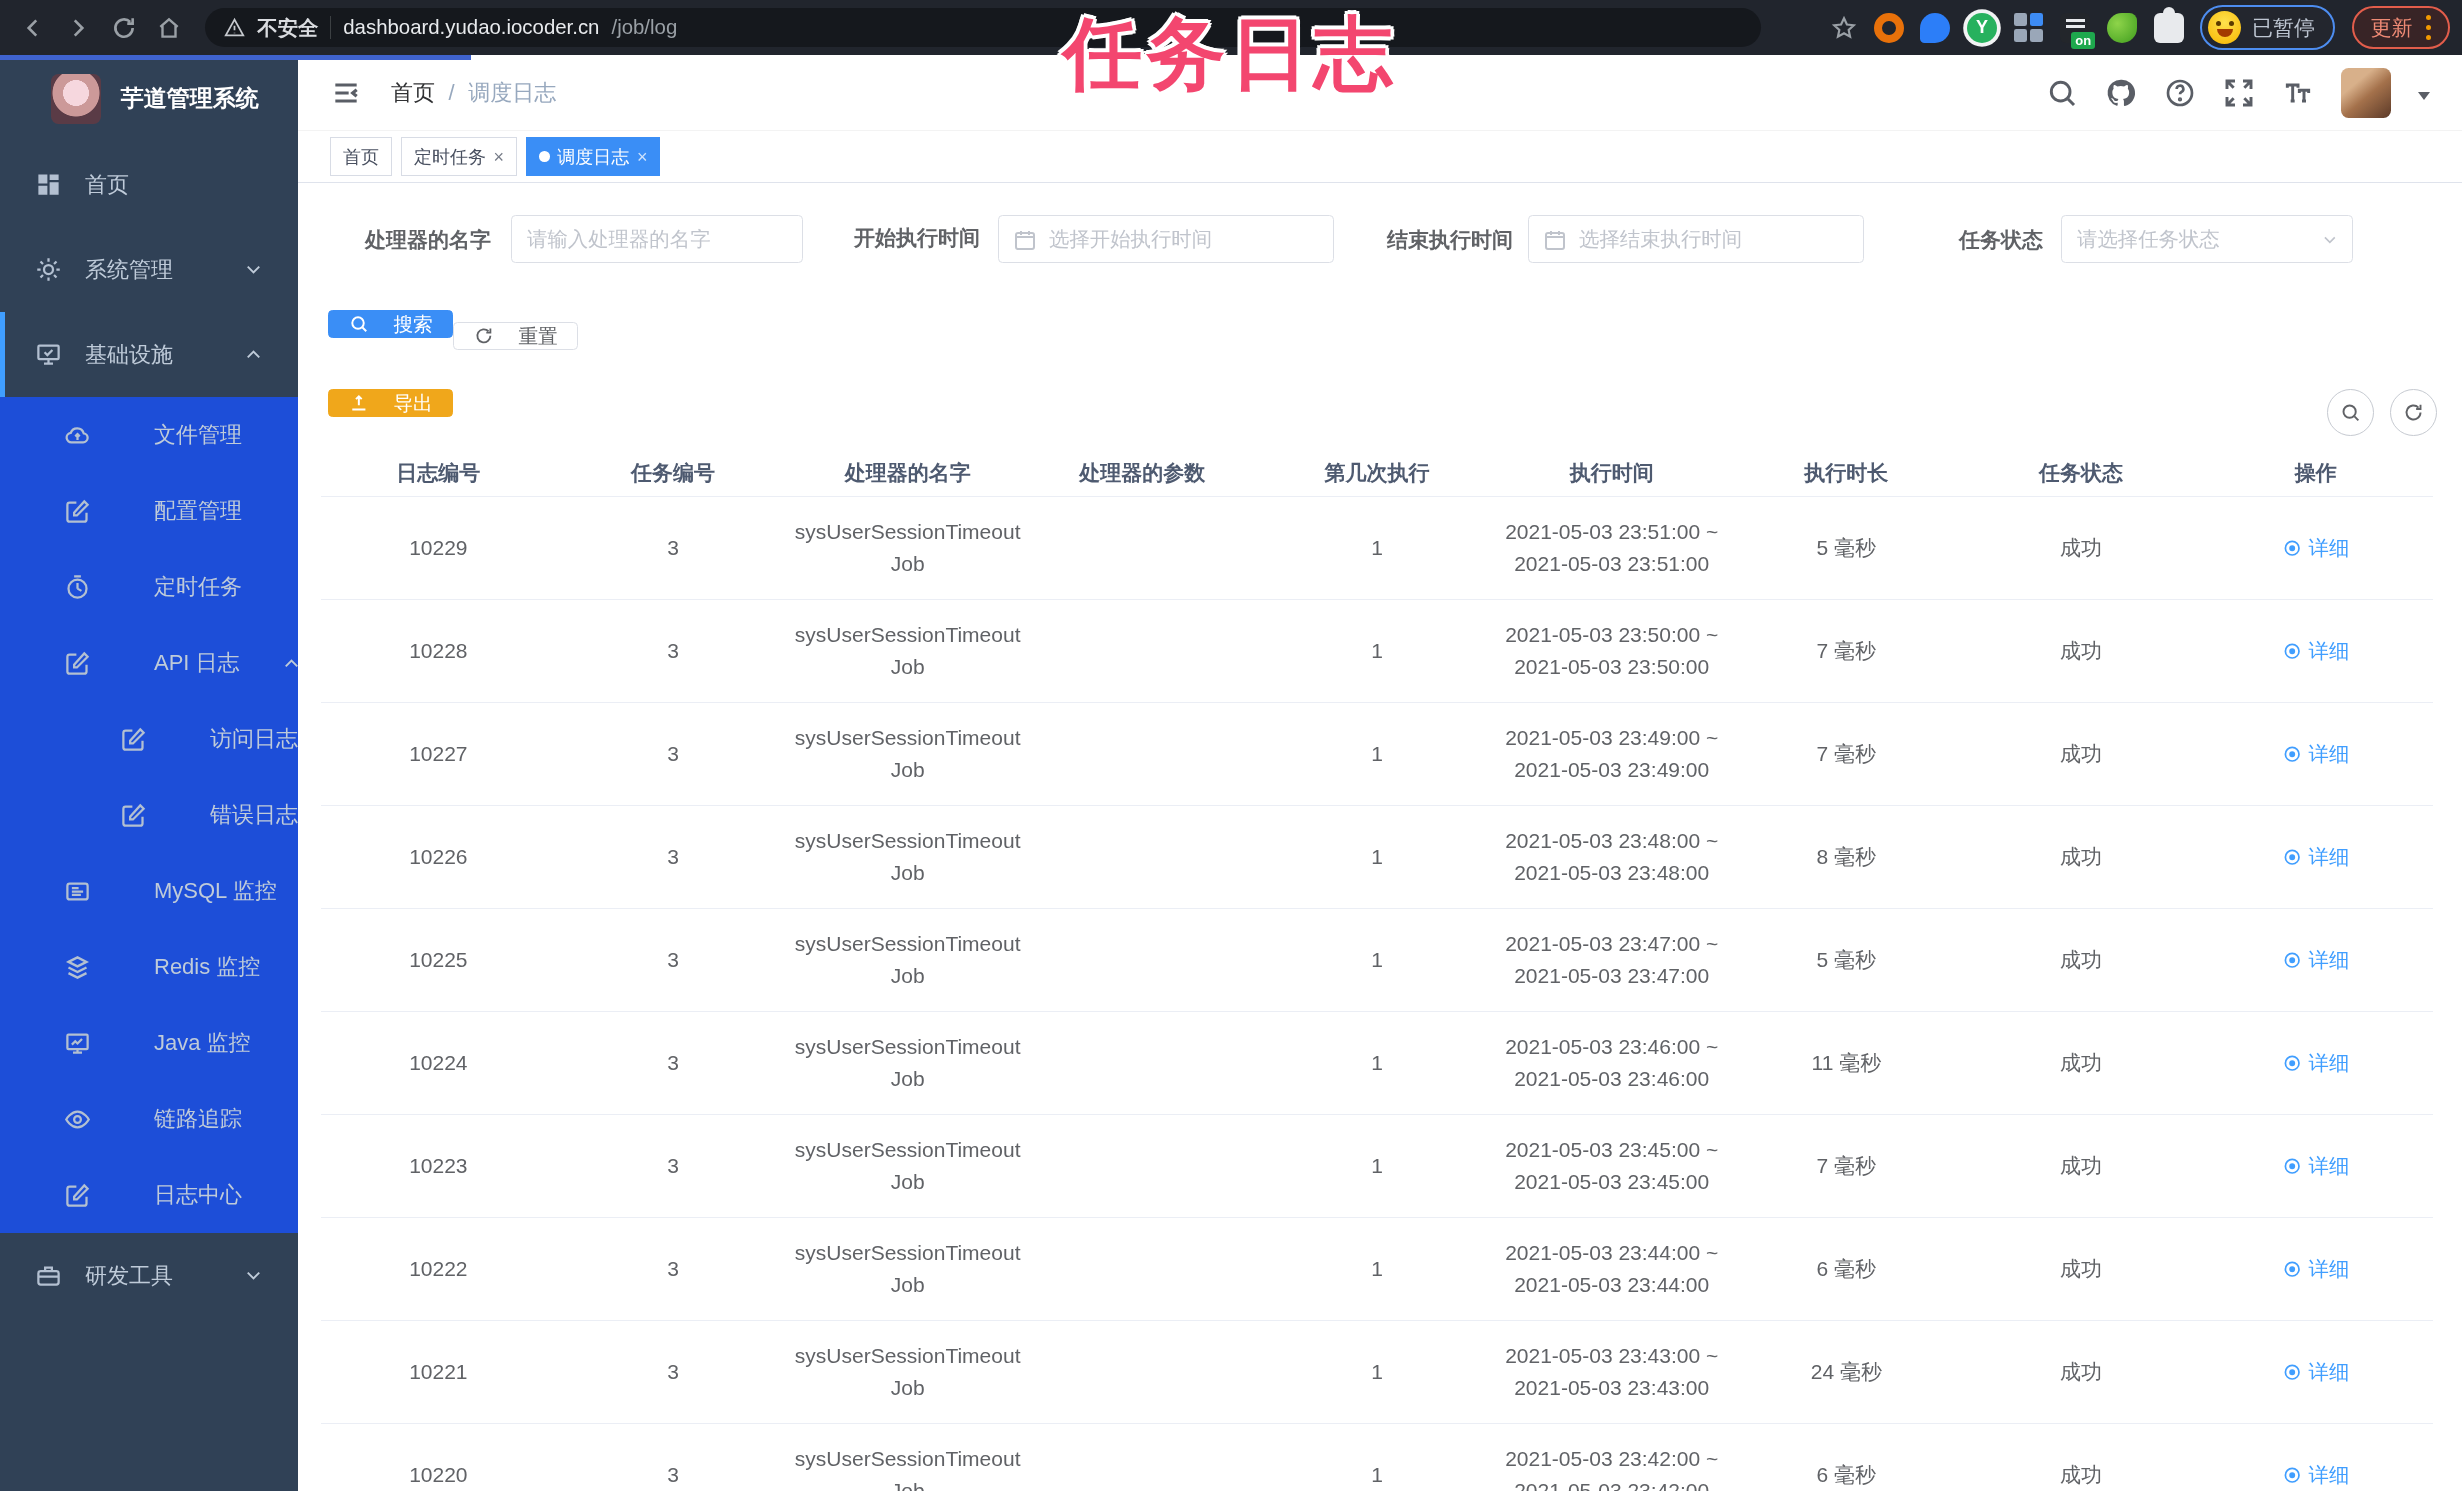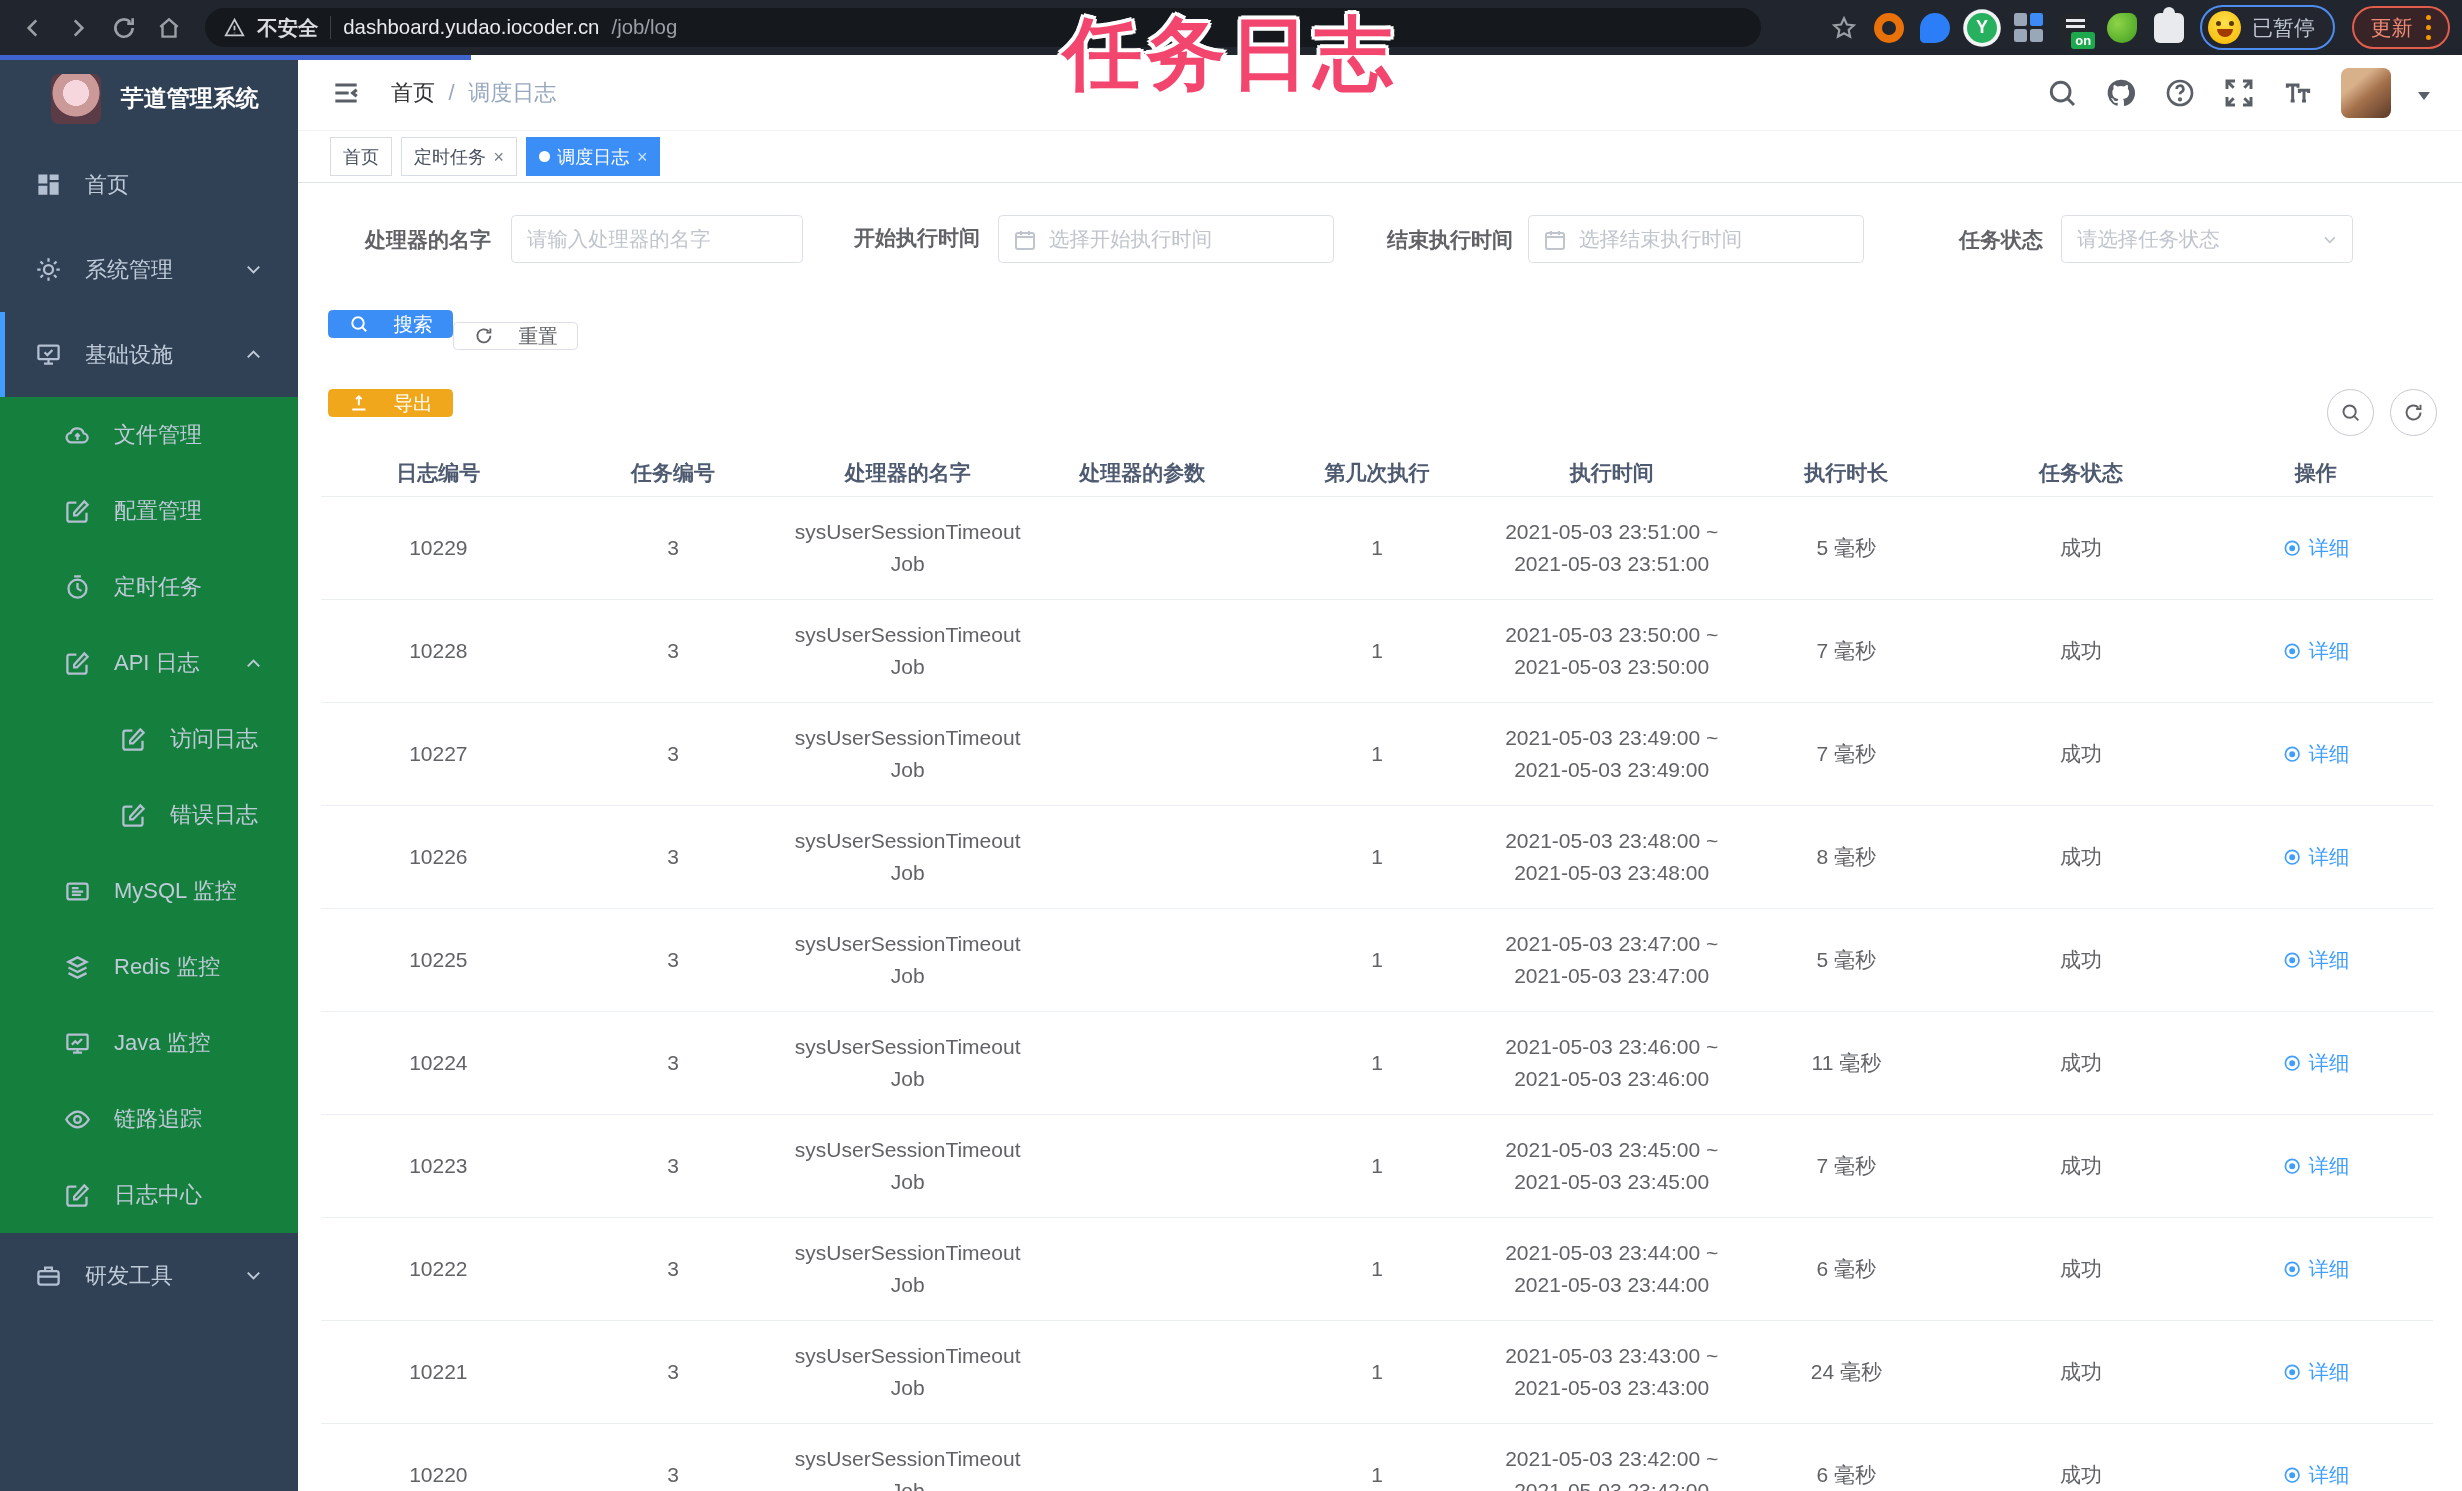--- a/index.html
+++ b/index.html
@@ -61,21 +61,21 @@
   .sidebar{width:298px;background:#304156;flex-shrink:0;overflow:hidden;}
   .logo-row{height:87px;display:flex;align-items:center;padding-left:51px;gap:19.7px;}
   .logo-img{width:50px;height:50px;border-radius:7.6px;flex-shrink:0;
     background:radial-gradient(circle at 50% 38%,#f6d7de 0 32%,#c99 33% 58%,#5a3b46 60%);}
   .app-title{color:#fff;font-size:23px;font-weight:700;white-space:nowrap;}
   .menu{display:flex;flex-direction:column;}
   .menu-item{display:flex;align-items:center;color:#bfcbd9;font-size:22px;position:relative;cursor:pointer;}
   .menu-item.level1{height:85px;padding-left:35px;}
   .menu-item.level2{height:76px;padding-left:64px;}
   .menu-item.level3{height:76px;padding-left:120px;}
-  .menu-item.in-sub{background:#15803d;}
+  .menu-item.in-sub{background:#1d4ed8;gap:40px;}
   .menu-item.active::before{content:"";position:absolute;left:0;top:0;bottom:0;width:4.5px;background:#409eff;}
   .mi-icon{display:flex;margin-right:23px;color:#b3c0d1;}
   .mi-icon svg{width:27px;height:27px;}
   .mi-label{white-space:nowrap;}
   .mi-chevron{margin-left:auto;margin-right:33px;display:flex;color:#bfcbd9;}
   .mi-chevron svg{width:23px;height:23px;}
   .mi-chevron.up svg{transform:rotate(180deg);}
 
   .main{flex:1;display:flex;flex-direction:column;min-width:0;background:#fff;}
 

